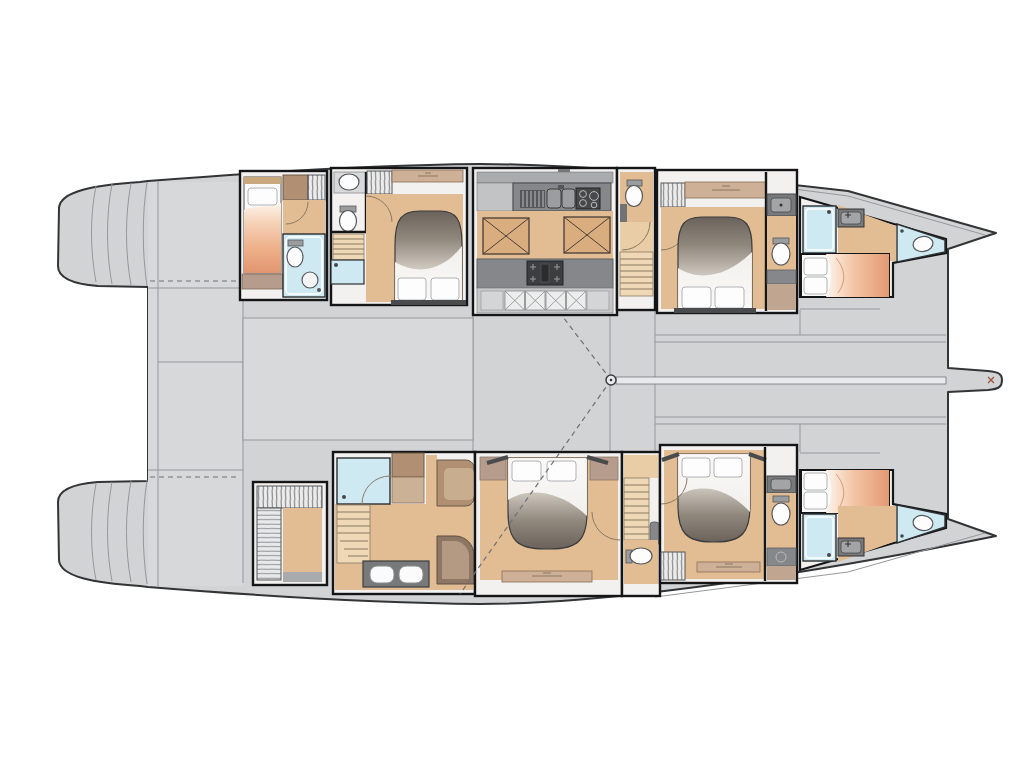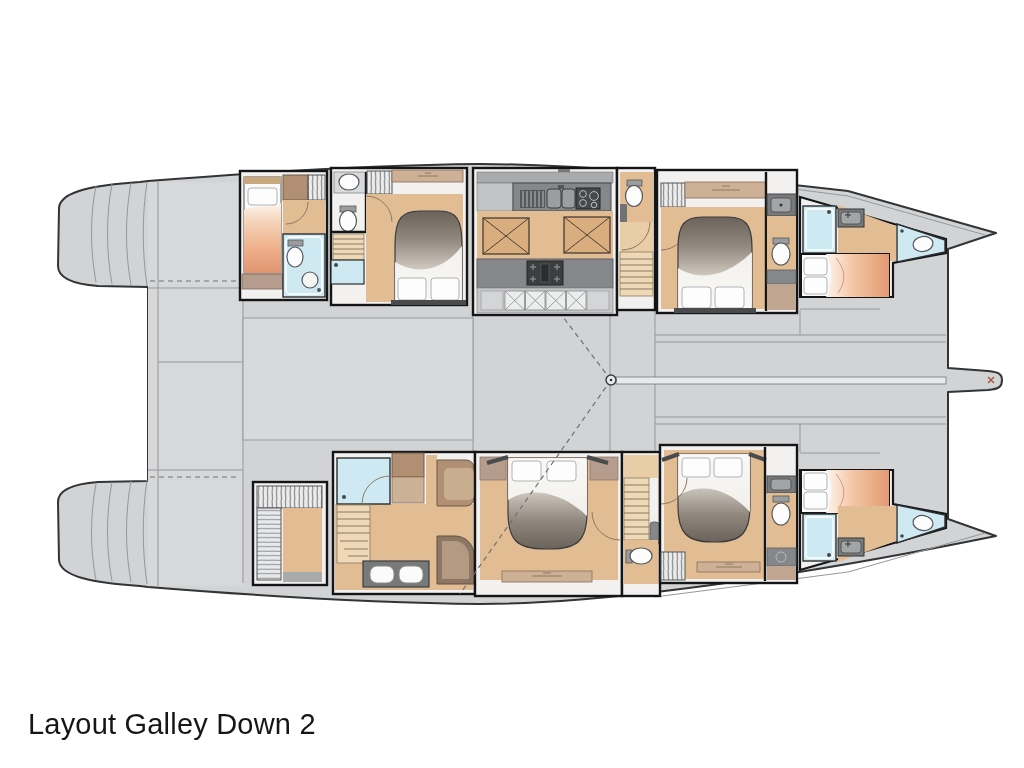--- a/index.html
+++ b/index.html
@@ -314,14 +314,13 @@
     </g>
   </g>
 
   <g>
     <path class="dash" d="M611,380 L460,594"></path>
     <circle cx="611" cy="380" r="5" fill="#e9eaec" stroke="#3b3d3f" stroke-width="1.5"></circle>
     <circle cx="611" cy="380" r="1.3" fill="#333"></circle>
   </g>
 </svg>
 
-<div class="caption">Layout Galley Down 2</div>
 </div>
 
 </body></html>

